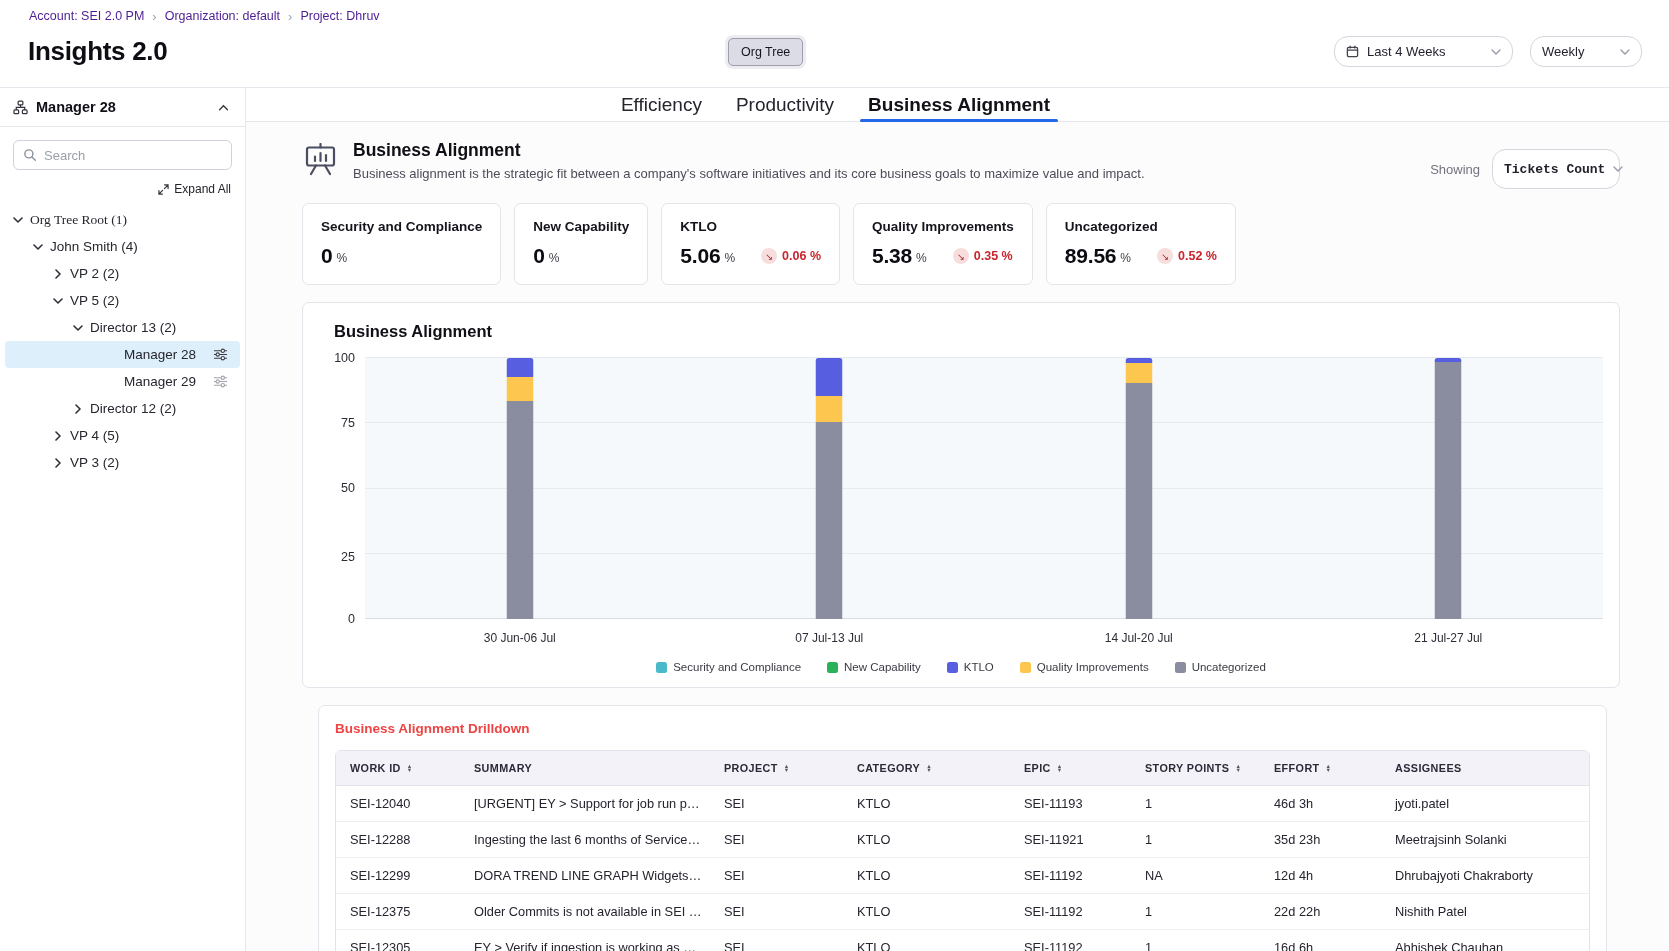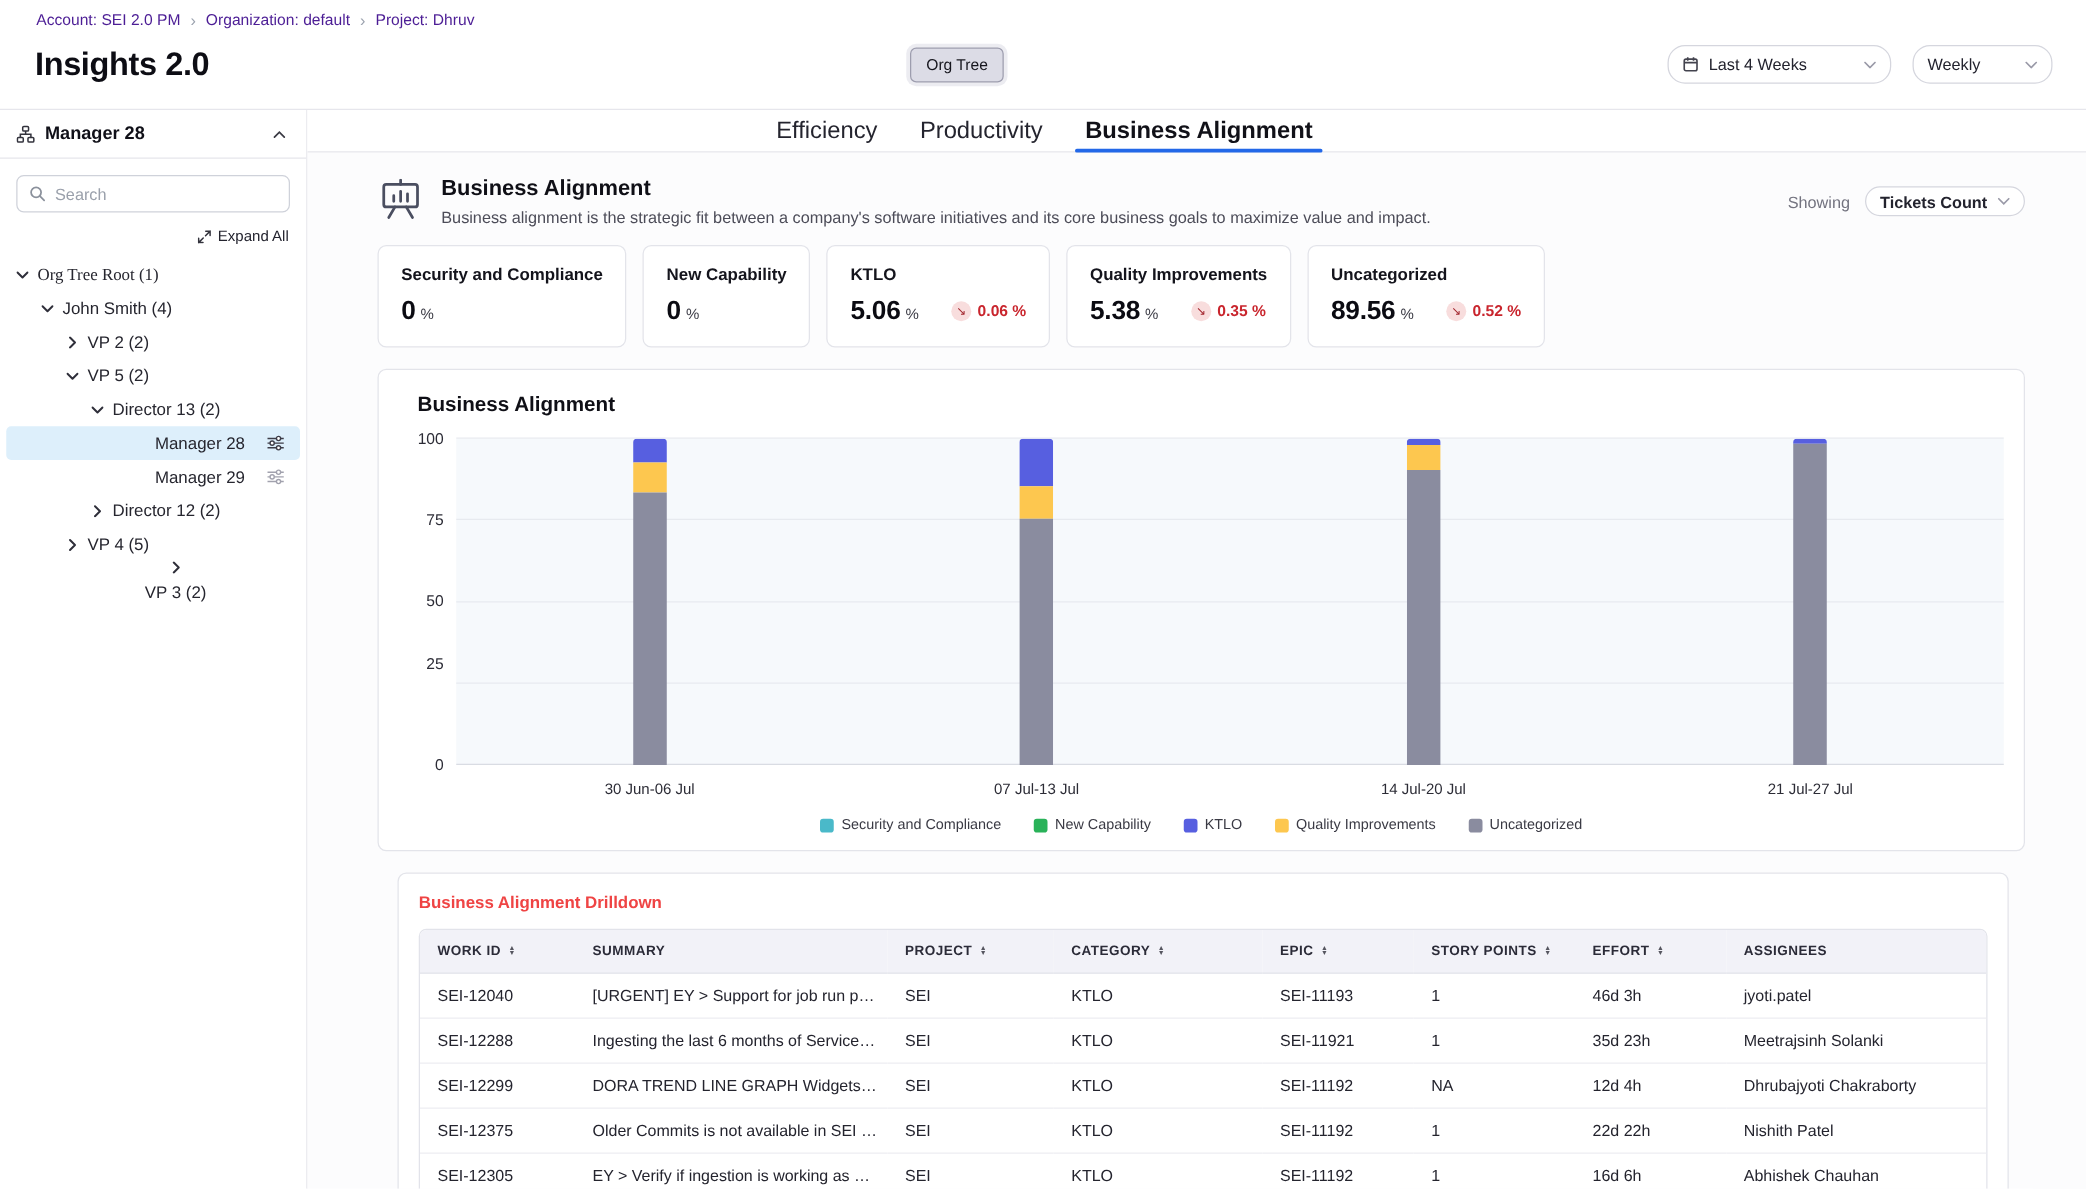--- a/index.html
+++ b/index.html
@@ -56,21 +56,21 @@
   .tab.active::after { content:""; position:absolute; left:-8px; right:-8px; bottom:-1px; height:3px; border-radius:2px; background:#2368e8; }
   .content { flex:1; overflow:hidden; }
 
   .section-header { display:flex; align-items:flex-start; margin:18px 49px 0 56px; }
   .section-icon { flex:none; margin:3px 14px 0 0; }
   .section-texts { flex:1; }
   .section-title { font-size:17.5px; font-weight:700; color:#0f0f16; }
   .section-desc { margin-top:5px; font-size:13px; color:#4c4c58; }
   .showing-wrap { display:flex; align-items:center; gap:12px; margin-top:9px; }
   .showing-label { font-size:13px; color:#73737f; }
-  .select-showing { width:128px; height:24px; font-weight:600; }
+  .select-showing { width:128px; height:40px; font-weight:600;font-family:Liberation Mono, monospace; }
   .select-showing .sel-label { flex:1; }
 
   
   .stat-cards { display:flex; gap:13px; margin:14px 49px 0 56px; }
   .stat-card { background:#fff; border:1px solid #e3e4ea; border-radius:7px; padding:15px 18px 16px 18px; min-width:130px; }
   .stat-title { font-size:13.5px; font-weight:700; color:#14141c; white-space:nowrap; }
   .stat-row { margin-top:10px; display:flex; align-items:center; }
   .stat-value { font-size:21px; font-weight:700; color:#0b0b12; letter-spacing:-0.2px; }
   .stat-unit { font-size:12px; color:#3c3c46; margin-left:4px; position:relative; top:2px; }
   .delta { display:flex; align-items:center; gap:5px; margin-left:26px; }
@@ -258,21 +258,21 @@
           <span class="tree-label">Director 12 (2)</span>
         </div>
         <div class="tree-row" style="padding-left: 48px;">
           <span class="tree-chev">
             <svg width="10" height="10" viewBox="0 0 10 10">
               <path d="M3 1l4 4-4 4" fill="none" stroke="#2f2f3a" stroke-width="1.6" stroke-linecap="round" stroke-linejoin="round"></path>
             </svg>
           </span>
           <span class="tree-label">VP 4 (5)</span>
         </div>
-        <div class="tree-row" style="padding-left: 48px; flex-direction: column;">
+        <div class="tree-row" style="padding-left: 48px;">
           <span class="tree-chev">
             <svg width="10" height="10" viewBox="0 0 10 10">
               <path d="M3 1l4 4-4 4" fill="none" stroke="#2f2f3a" stroke-width="1.6" stroke-linecap="round" stroke-linejoin="round"></path>
             </svg>
           </span>
           <span class="tree-label">VP 3 (2)</span>
         </div>
       </div>
   </aside>
 
@@ -358,21 +358,21 @@
               </span>
             </div>
           </div>
         </div>
 
       <div class="chart-card">
         <div class="chart-title">Business Alignment</div>
         <div class="chart-area">
           <div class="y-axis">
               <div class="ytick" style="bottom: -7px;">0</div>
-              <div class="ytick" style="bottom: 74px;">25</div>
+              <div class="ytick" style="bottom: 55px;">25</div>
               <div class="ytick" style="bottom: 124px;">50</div>
               <div class="ytick" style="bottom: 188.75px;">75</div>
               <div class="ytick" style="bottom: 254px;">100</div>
             </div>
           <div class="plot">
               <div class="gridline" style="bottom: 261px;"></div>
               <div class="gridline" style="bottom: 195.75px;"></div>
               <div class="gridline" style="bottom: 130.5px;"></div>
               <div class="gridline" style="bottom: 65.25px;"></div>
               <div class="gridline baseline" style="bottom: 0px;"></div>

